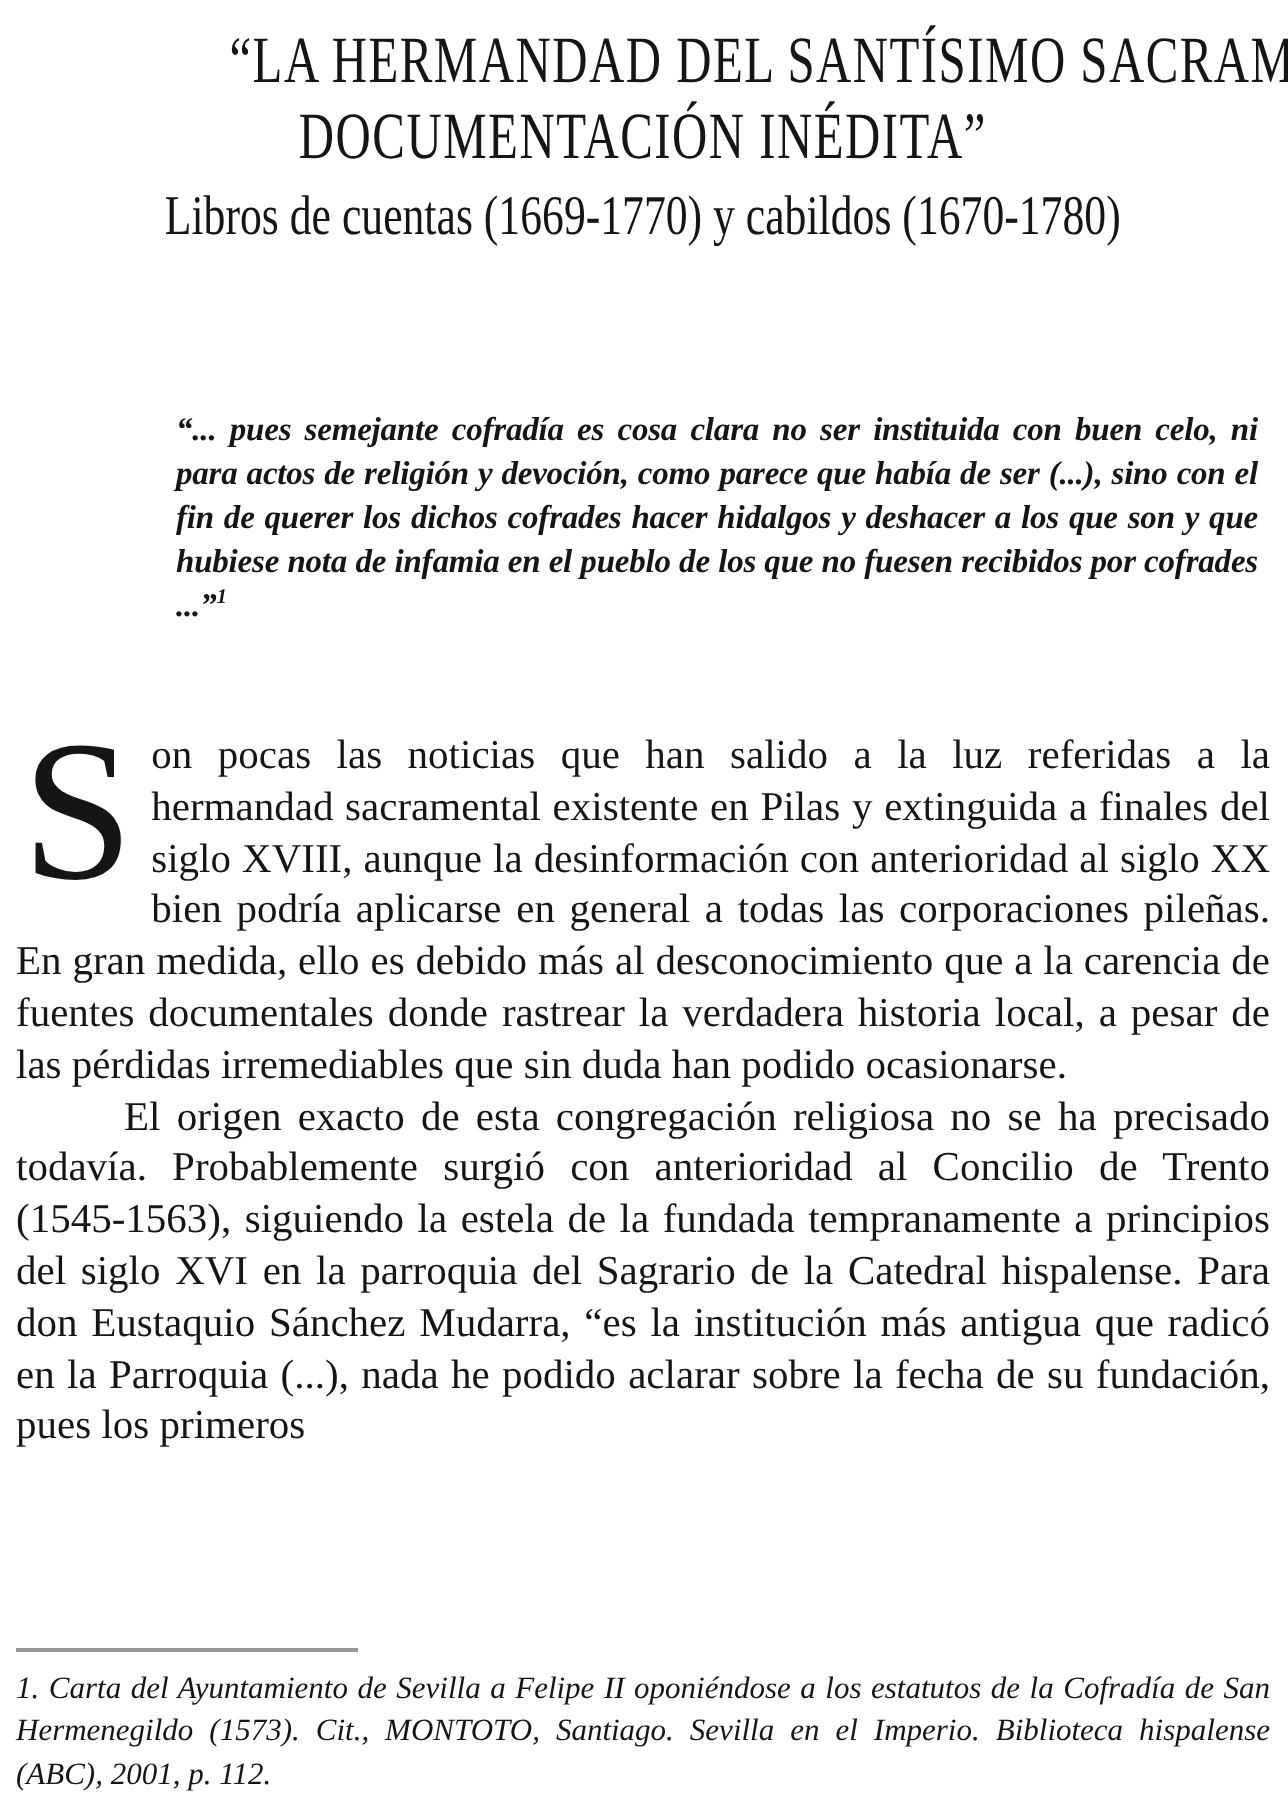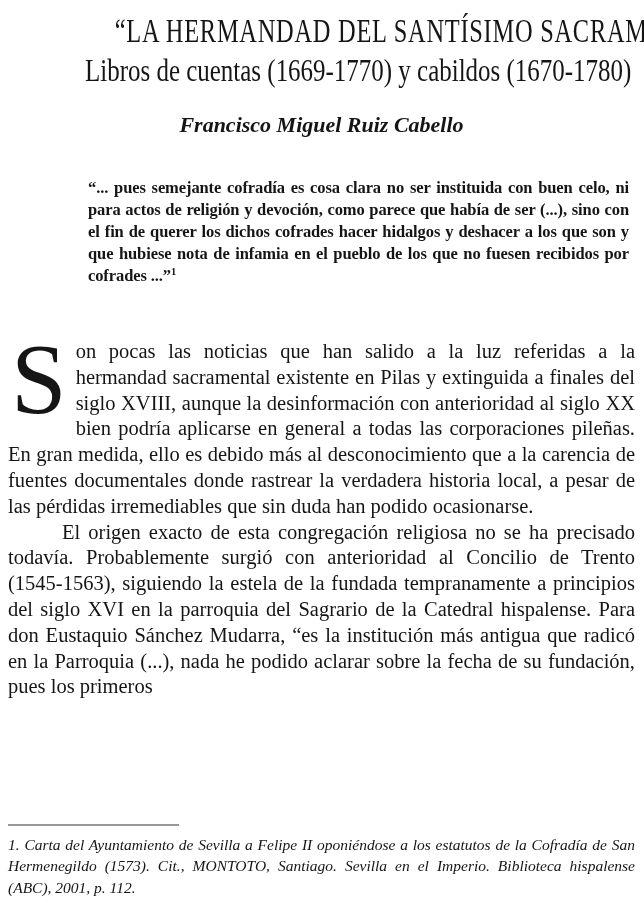--- a/index.html
+++ b/index.html
@@ -32,45 +32,46 @@
     white-space: nowrap;
   }
   .title-line > span {
     display: inline-block;
     transform: scaleX(0.74);
     transform-origin: 50% 50%;
   }
   .subtitle-line {
     display: block;
     margin-top: 4px;
-    font-size: 32px;
+    font-size: 28px;
     line-height: 33px;
     white-space: nowrap;
   }
   .subtitle-line > span {
     display: inline-block;
     transform: scaleX(0.78);
     transform-origin: 50% 50%;
   }
   .author-line {
     margin-top: 24px;
     font-size: 22px;
     line-height: 28px;
     font-weight: bold;
     font-style: italic;
   }
 
   
   .epigraph {
-    margin: 38px 6px 0 80px;
+    margin: 79px 6px 0 80px;
     font-size: 16.5px;
     line-height: 22px;
     font-weight: bold;
     text-align: justify;
     letter-spacing: -0.1px;
+    font-style: italic;
   }
   .epigraph sup {
     font-size: 10.5px;
     line-height: 0;
     vertical-align: super;
   }
 
   
   .bodytext { margin-top: 52px; }
   .bodytext p {
@@ -104,23 +105,23 @@
   }
 </style>
 </head>
 <body>
 
 <div class="page">
 
   <header class="hdr">
     <h1 style="margin:0; font-weight:400;">
       <span class="title-line"><span>“LA HERMANDAD DEL SANTÍSIMO SACRAMENTO.</span></span>
+      <span class="title-line"><span>DOCUMENTACIÓN INÉDITA”</span></span>
     </h1>
     <div class="subtitle-line"><span>Libros de cuentas (1669-1770) y cabildos (1670-1780)</span></div>
-    <div class="author-line">Francisco Miguel Ruiz Cabello</div>
   </header>
 
   <blockquote class="epigraph"><span>“... pues semejante cofradía es cosa clara no ser instituida con buen celo, ni para actos de religión y devoción, como parece que había de ser (...), sino con el fin de querer los dichos cofrades hacer hidalgos y deshacer a los que son y que hubiese nota de infamia en el pueblo de los que no fuesen recibidos por cofrades ...”</span><sup>1</sup></blockquote>
 
   <main class="bodytext">
     <p><span class="dropcap">S</span><span>on pocas las noticias que han salido a la luz referidas a la hermandad sacramental existente en Pilas y extinguida a finales del siglo XVIII, aunque la desinformación con anterioridad al siglo XX bien podría aplicarse en general a todas las corporaciones pileñas. En gran medida, ello es debido más al desconocimiento que a la carencia de fuentes documentales donde rastrear la verdadera historia local, a pesar de las pérdidas irremediables que sin duda han podido ocasionarse.</span></p>
     <p class="par-indent">El origen exacto de esta congregación religiosa no se ha precisado todavía. Probablemente surgió con anterioridad al Concilio de Trento (1545-1563), siguiendo la estela de la fundada tempranamente a principios del siglo XVI en la parroquia del Sagrario de la Catedral hispalense. Para don Eustaquio Sánchez Mudarra, “es la institución más antigua que radicó en la Parroquia (...), nada he podido aclarar sobre la fecha de su fundación, pues los primeros</p>
   </main>
 
   <footer class="ftr">

